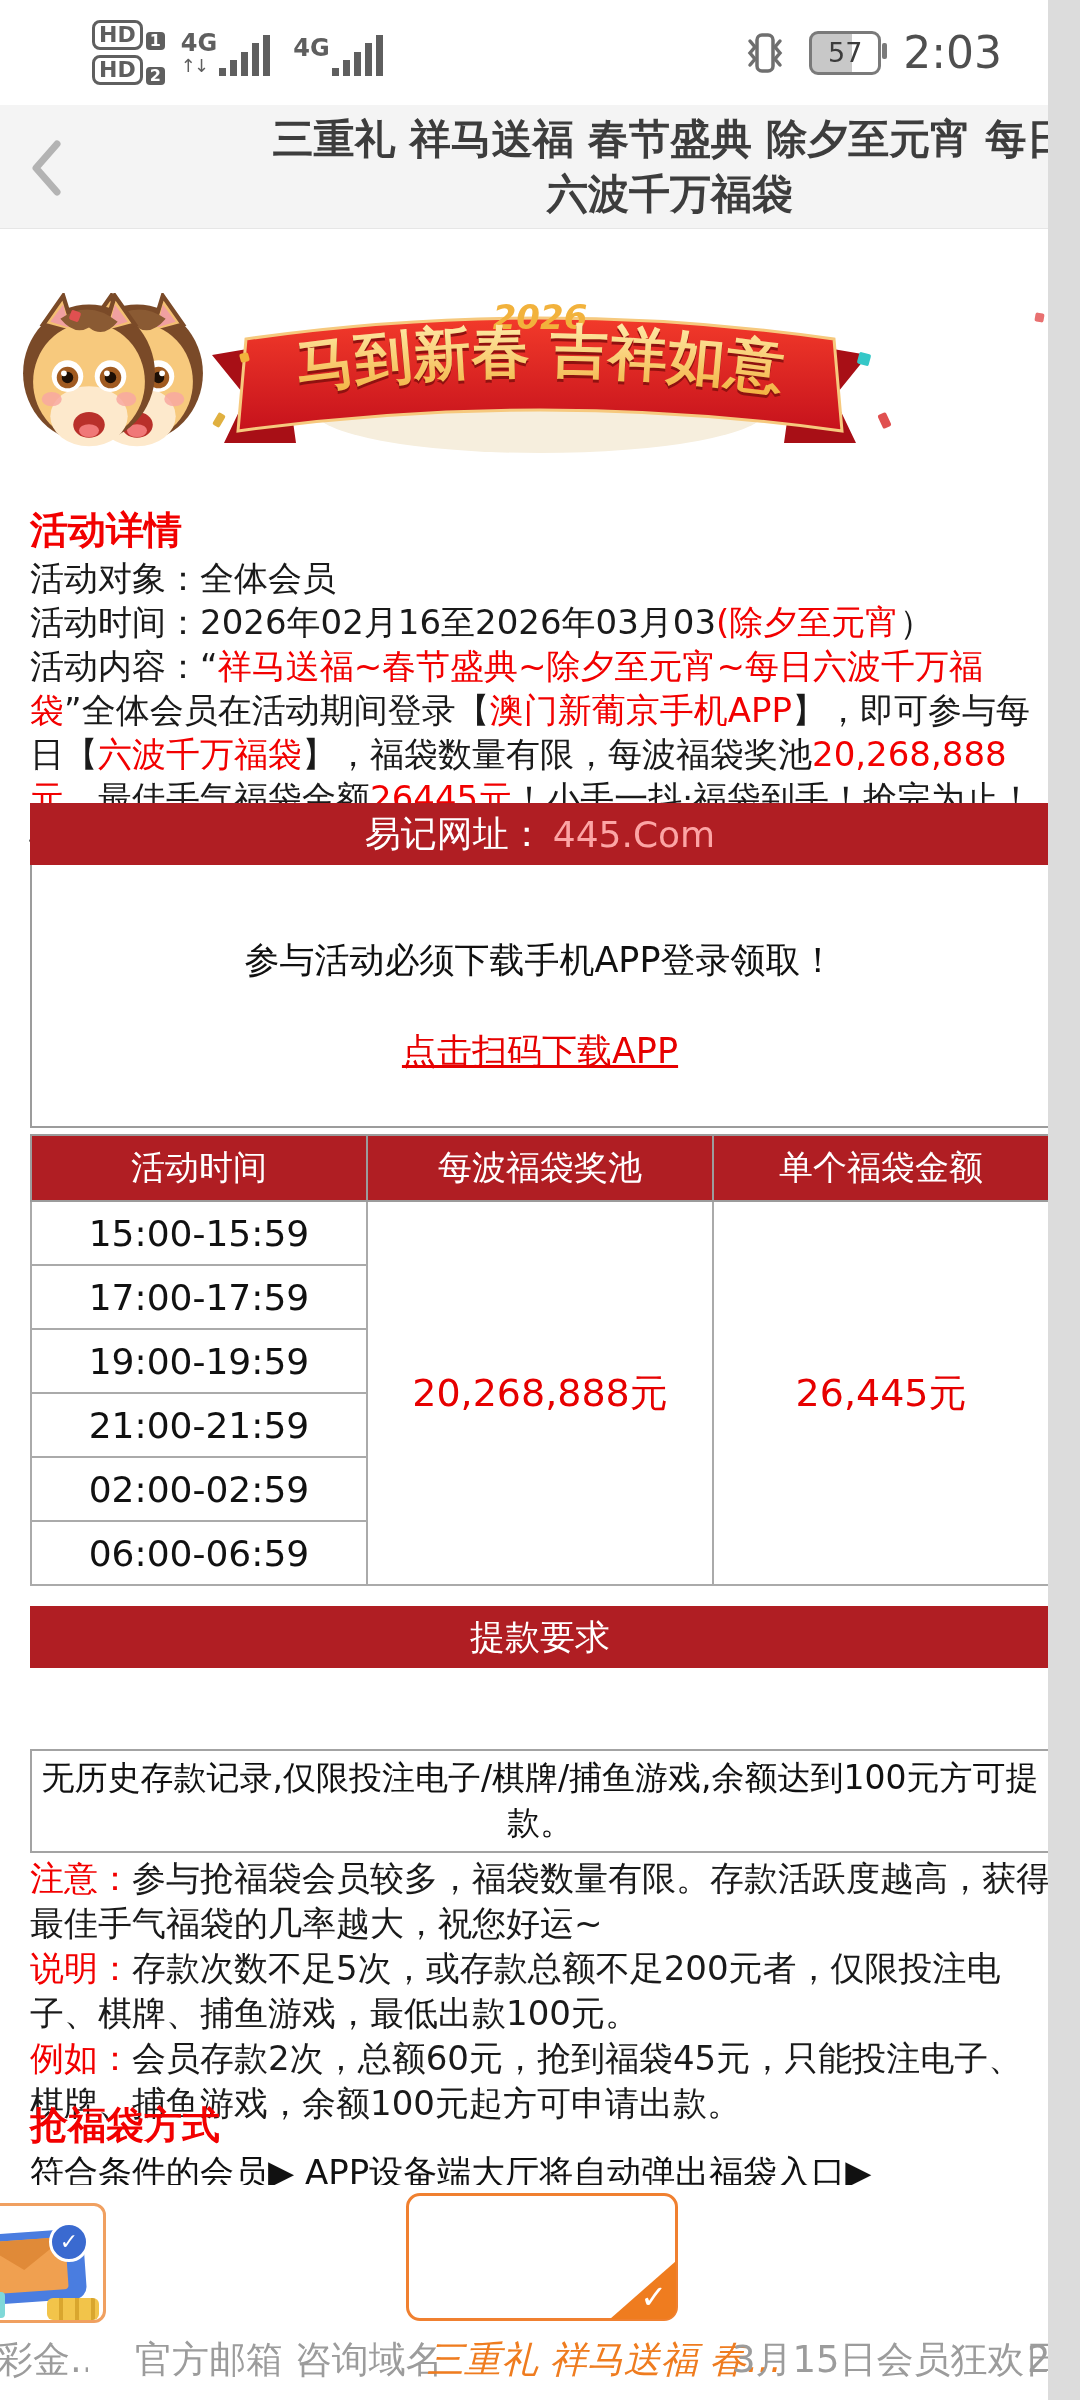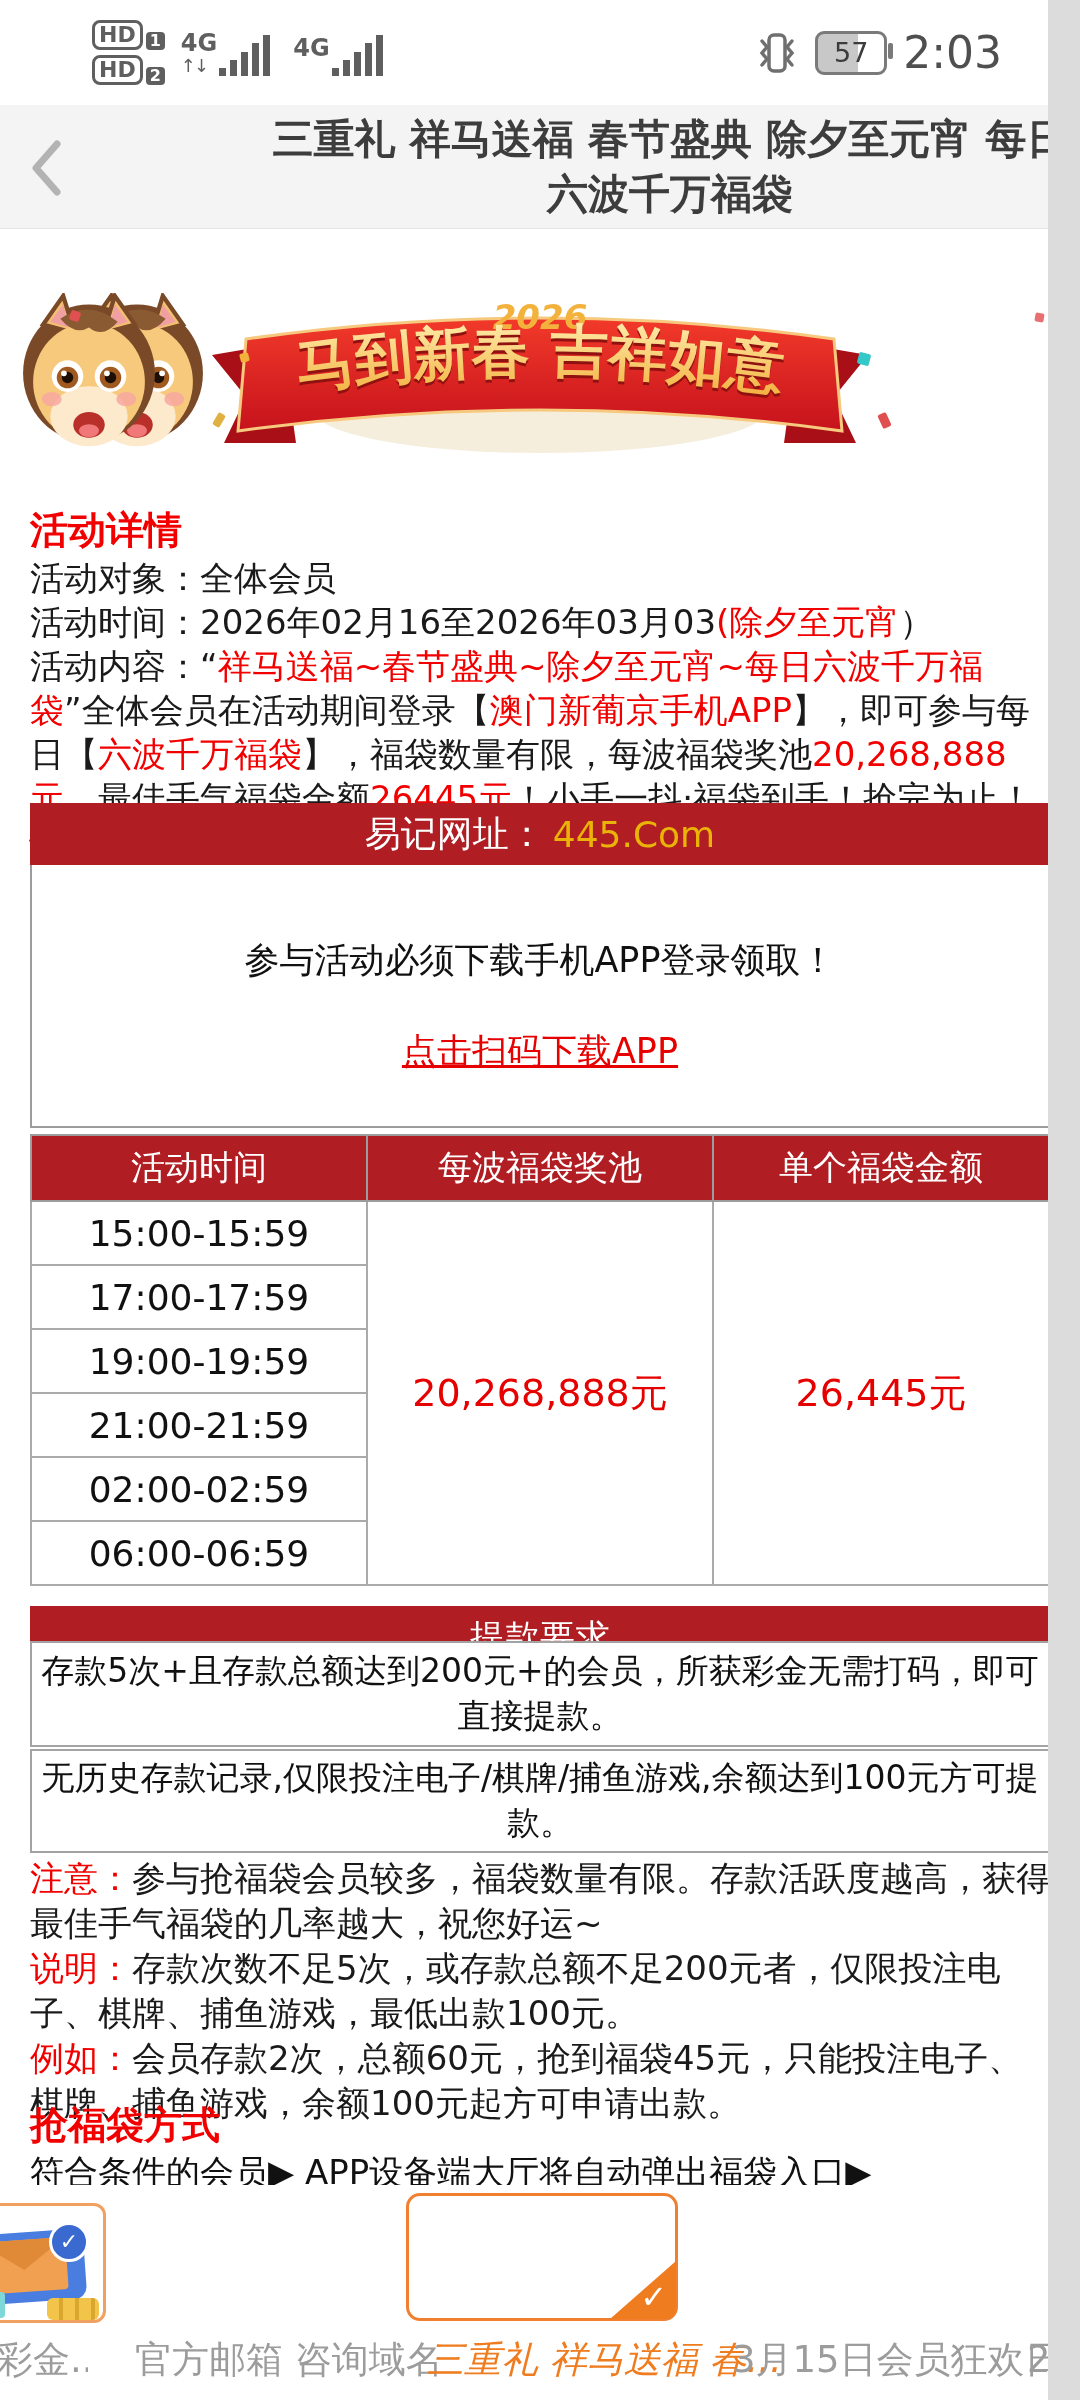--- a/index.html
+++ b/index.html
@@ -12,21 +12,21 @@
   .sb-left{display:flex;align-items:center;gap:16px;padding-left:92px;}
   .hd-stack{display:flex;flex-direction:column;gap:5px;}
   .hd-badge{display:flex;align-items:flex-end;gap:3px;}
   .hd-chip{border:3px solid #5f5f5f;border-radius:8px;color:#5f5f5f;font-weight:bold;
            font-size:22px;line-height:22px;padding:1px 4px;}
   .hd-sub{background:#5f5f5f;color:#fff;font-size:16px;line-height:16px;border-radius:4px;
           padding:1px 4px;font-weight:bold;}
   .net{display:flex;align-items:flex-end;gap:2px;}
   .net .gtxt{color:#5f5f5f;font-size:24px;font-weight:bold;line-height:20px;margin-bottom:18px;}
   .net .arrows{color:#5f5f5f;font-size:18px;margin-bottom:0px;letter-spacing:-2px;}
-  .sb-right{display:flex;align-items:center;gap:16px;padding-right:78px;}
+  .sb-right{display:flex;align-items:center;gap:22px;padding-right:78px;}
   .battery{position:relative;width:66px;height:38px;border:3px solid #7a7a7a;border-radius:9px;
            display:flex;align-items:center;justify-content:center;font-size:27px;color:#3c3c3c;
            background:linear-gradient(to right,#c8c8c8 60%,#ffffff 60%);}
   .battery:after{content:"";position:absolute;right:-9px;top:9px;width:5px;height:16px;
                  background:#7a7a7a;border-radius:2px;}
   .sb-time{font-size:44px;color:#4f4f4f;}
 
   
   .appheader{position:absolute;top:105px;left:0;width:1080px;height:123px;background:#f4f4f4;
              border-bottom:1px solid #e6e6e6;display:flex;align-items:center;justify-content:flex-end;}
@@ -48,21 +48,21 @@
   .red{color:#f20000;}
   .h-red{color:#f20000;font-weight:bold;font-size:38px;margin:0 0 14px 0;}
   .bodyline{font-size:34px;line-height:44px;margin:0;}
 
   #sec-details{top:505px;}
   #sec-details p{margin:0;}
 
   .url-bar{position:absolute;left:30px;top:803px;width:1020px;height:62px;background:#b01e23;
            display:flex;align-items:center;justify-content:center;font-size:36px;}
   .url-bar .lbl{color:#ffffff;}
-  .url-bar .url{color:#eab308;margin-left:8px;}
+  .url-bar .url{color:#fca5a5;margin-left:8px;}
 
   .download-box{position:absolute;left:30px;top:865px;width:1016px;height:261px;background:#fff;
                 border:2px solid #9c9c9c;border-top:none;display:flex;flex-direction:column;
                 align-items:center;}
   .dl-line{margin-top:72px;font-size:35px;color:#111;}
   .dl-link{margin-top:44px;font-size:35px;color:#e60000;text-decoration:underline;cursor:pointer;}
 
   
   .ptable{position:absolute;left:30px;top:1134px;width:1020px;border-collapse:collapse;}
   .ptable th{background:#b01e23;color:#fff;font-size:34px;font-weight:normal;height:62px;
@@ -308,21 +308,20 @@
     <tr>
           <td>02:00-02:59</td>
         </tr>
     <tr>
           <td>06:00-06:59</td>
         </tr>
   </tbody>
     </table>
 
   <div class="withdraw-bar">提款要求</div>
-  <div class="rule-cell" id="rule1">存款5次+且存款总额达到200元+的会员，所获彩金无需打码，即可直接提款。</div>
   <div class="rule-cell" id="rule2">无历史存款记录,仅限投注电子/棋牌/捕鱼游戏,余额达到100元方可提款。</div>
 
   <div class="sec" id="notes">
     <p><span class="red">注意：</span><span>参与抢福袋会员较多，福袋数量有限。存款活跃度越高，获得最佳手气福袋的几率越大，祝您好运~</span></p>
     <p><span class="red">说明：</span><span>存款次数不足5次，或存款总额不足200元者，仅限投注电子、棋牌、捕鱼游戏，最低出款100元。</span></p>
     <p><span class="red">例如：</span><span>会员存款2次，总额60元，抢到福袋45元，只能投注电子、棋牌、捕鱼游戏，余额100元起方可申请出款。</span></p>
   </div>
 
   <div class="sec h-red" id="grab-heading">抢福袋方式</div>
   <div class="sec" id="grab-line">符合条件的会员▶ APP设备端大厅将自动弹出福袋入口▶</div>

